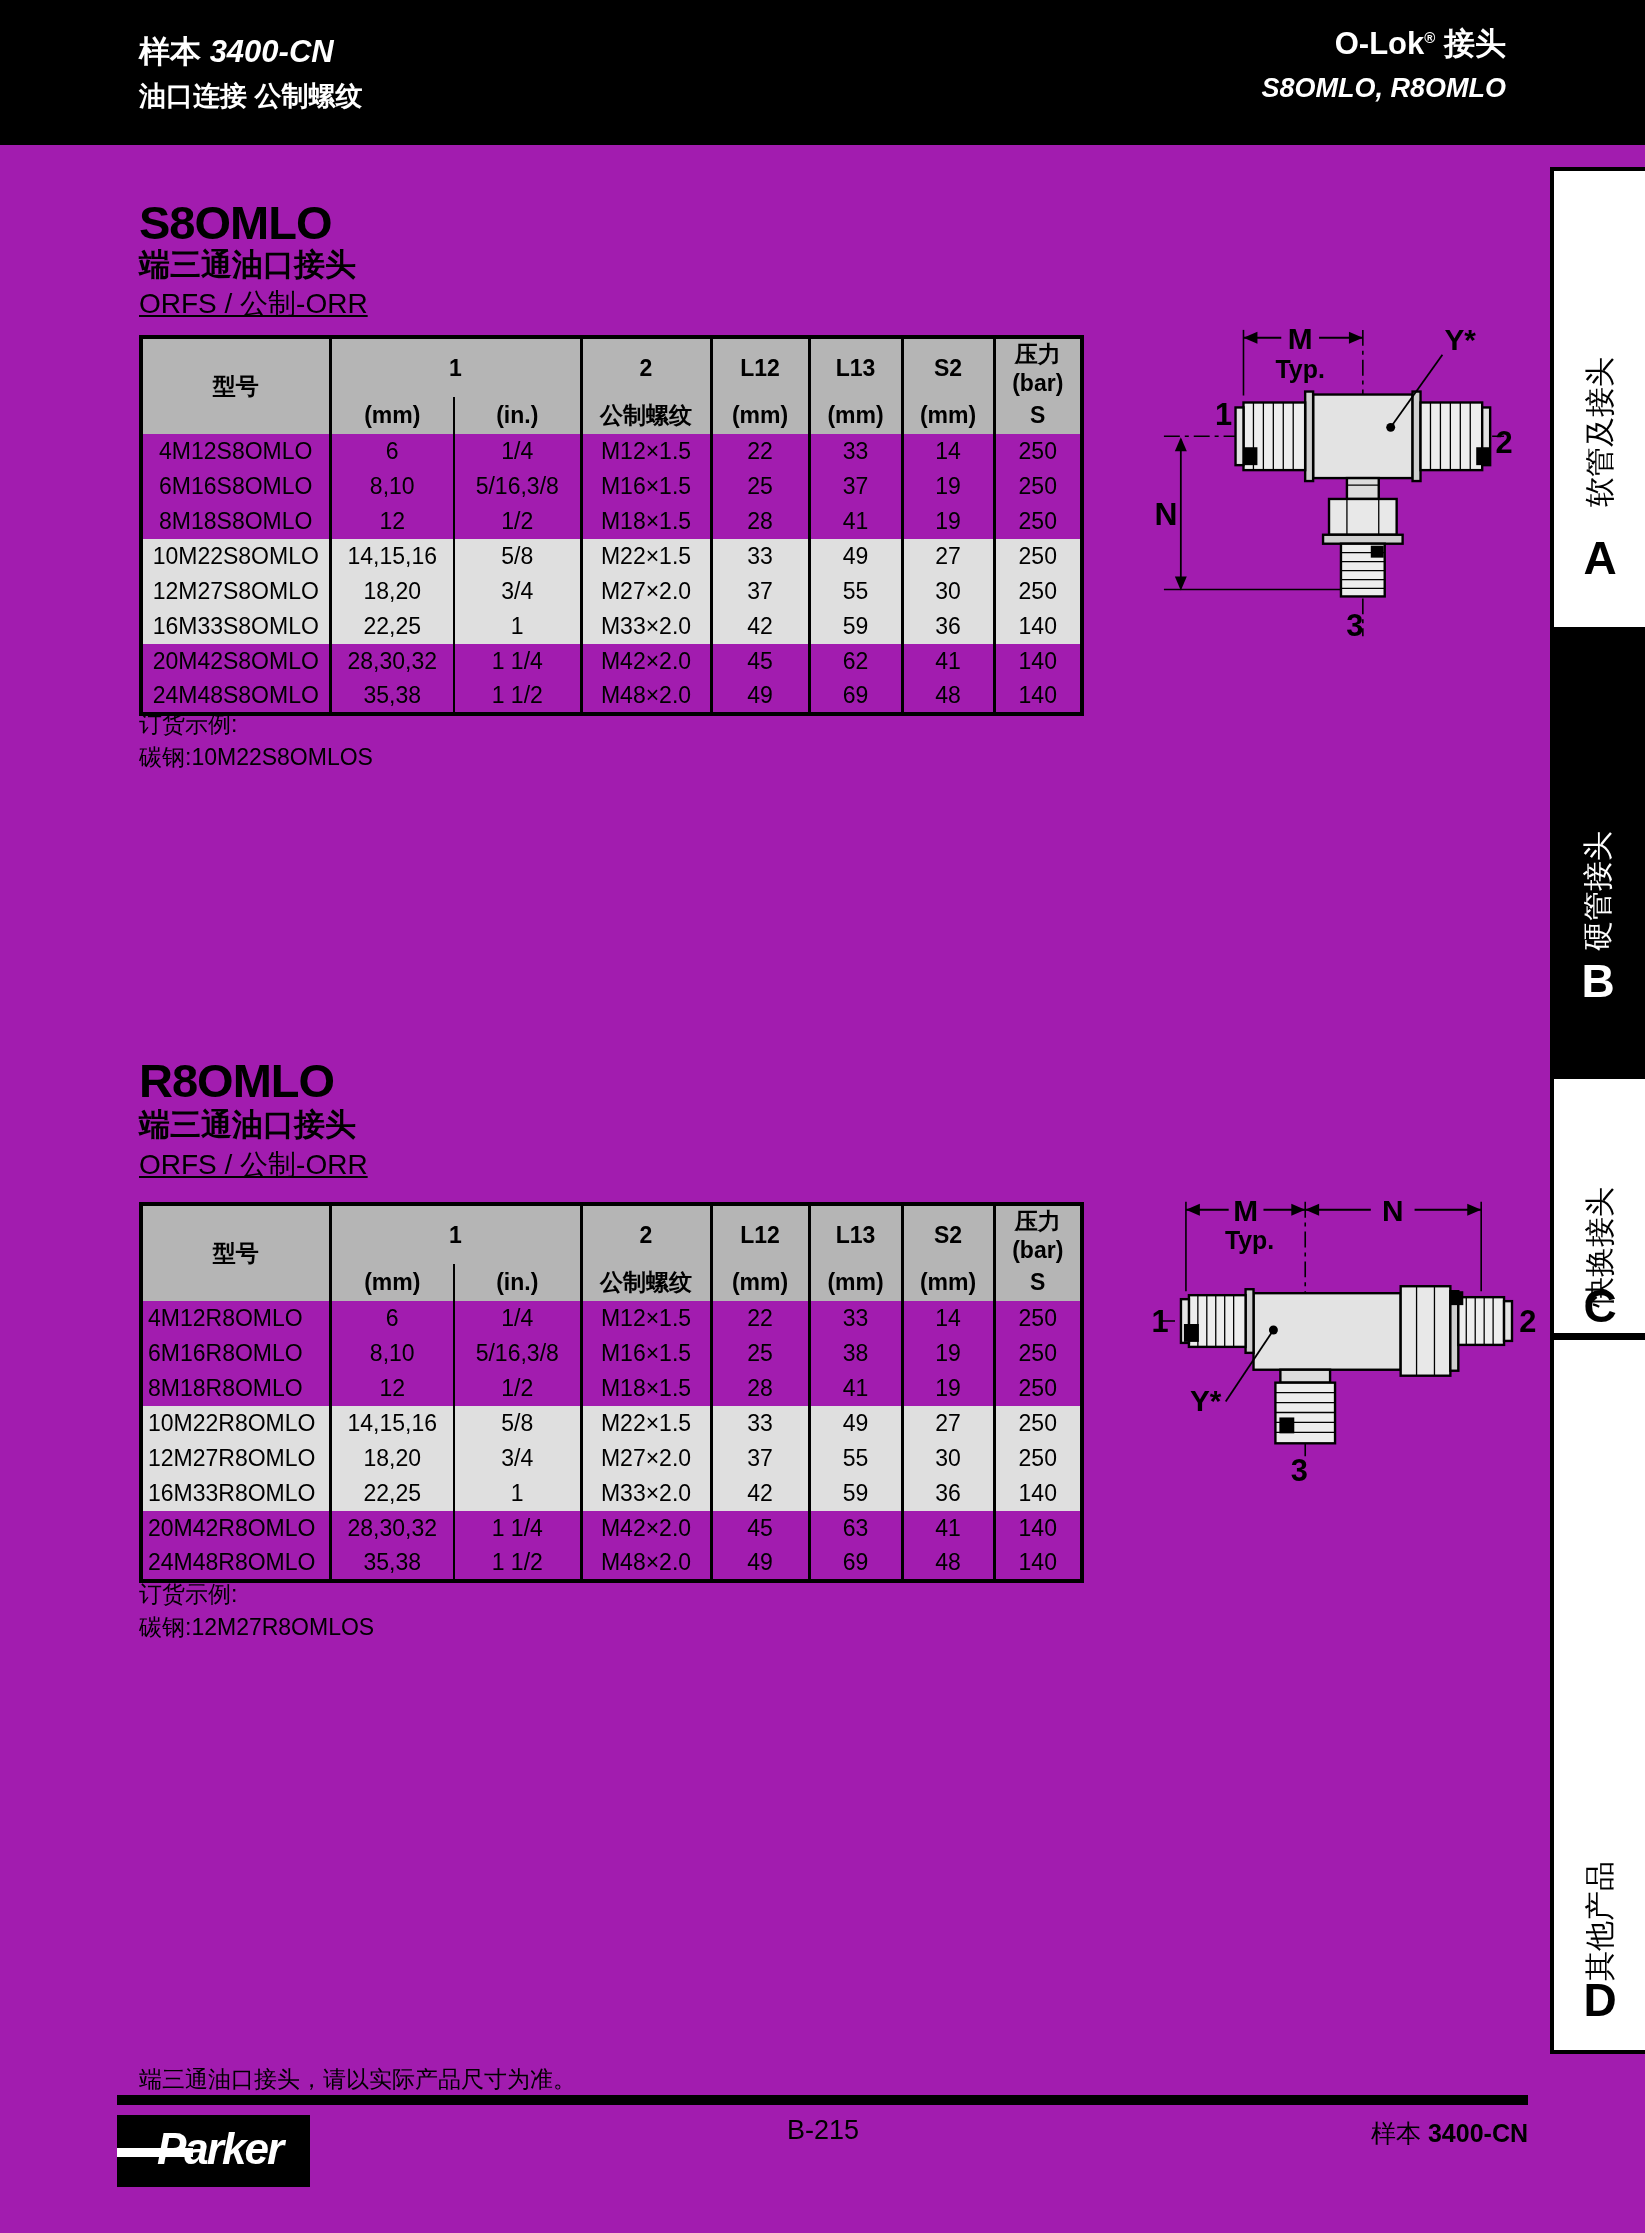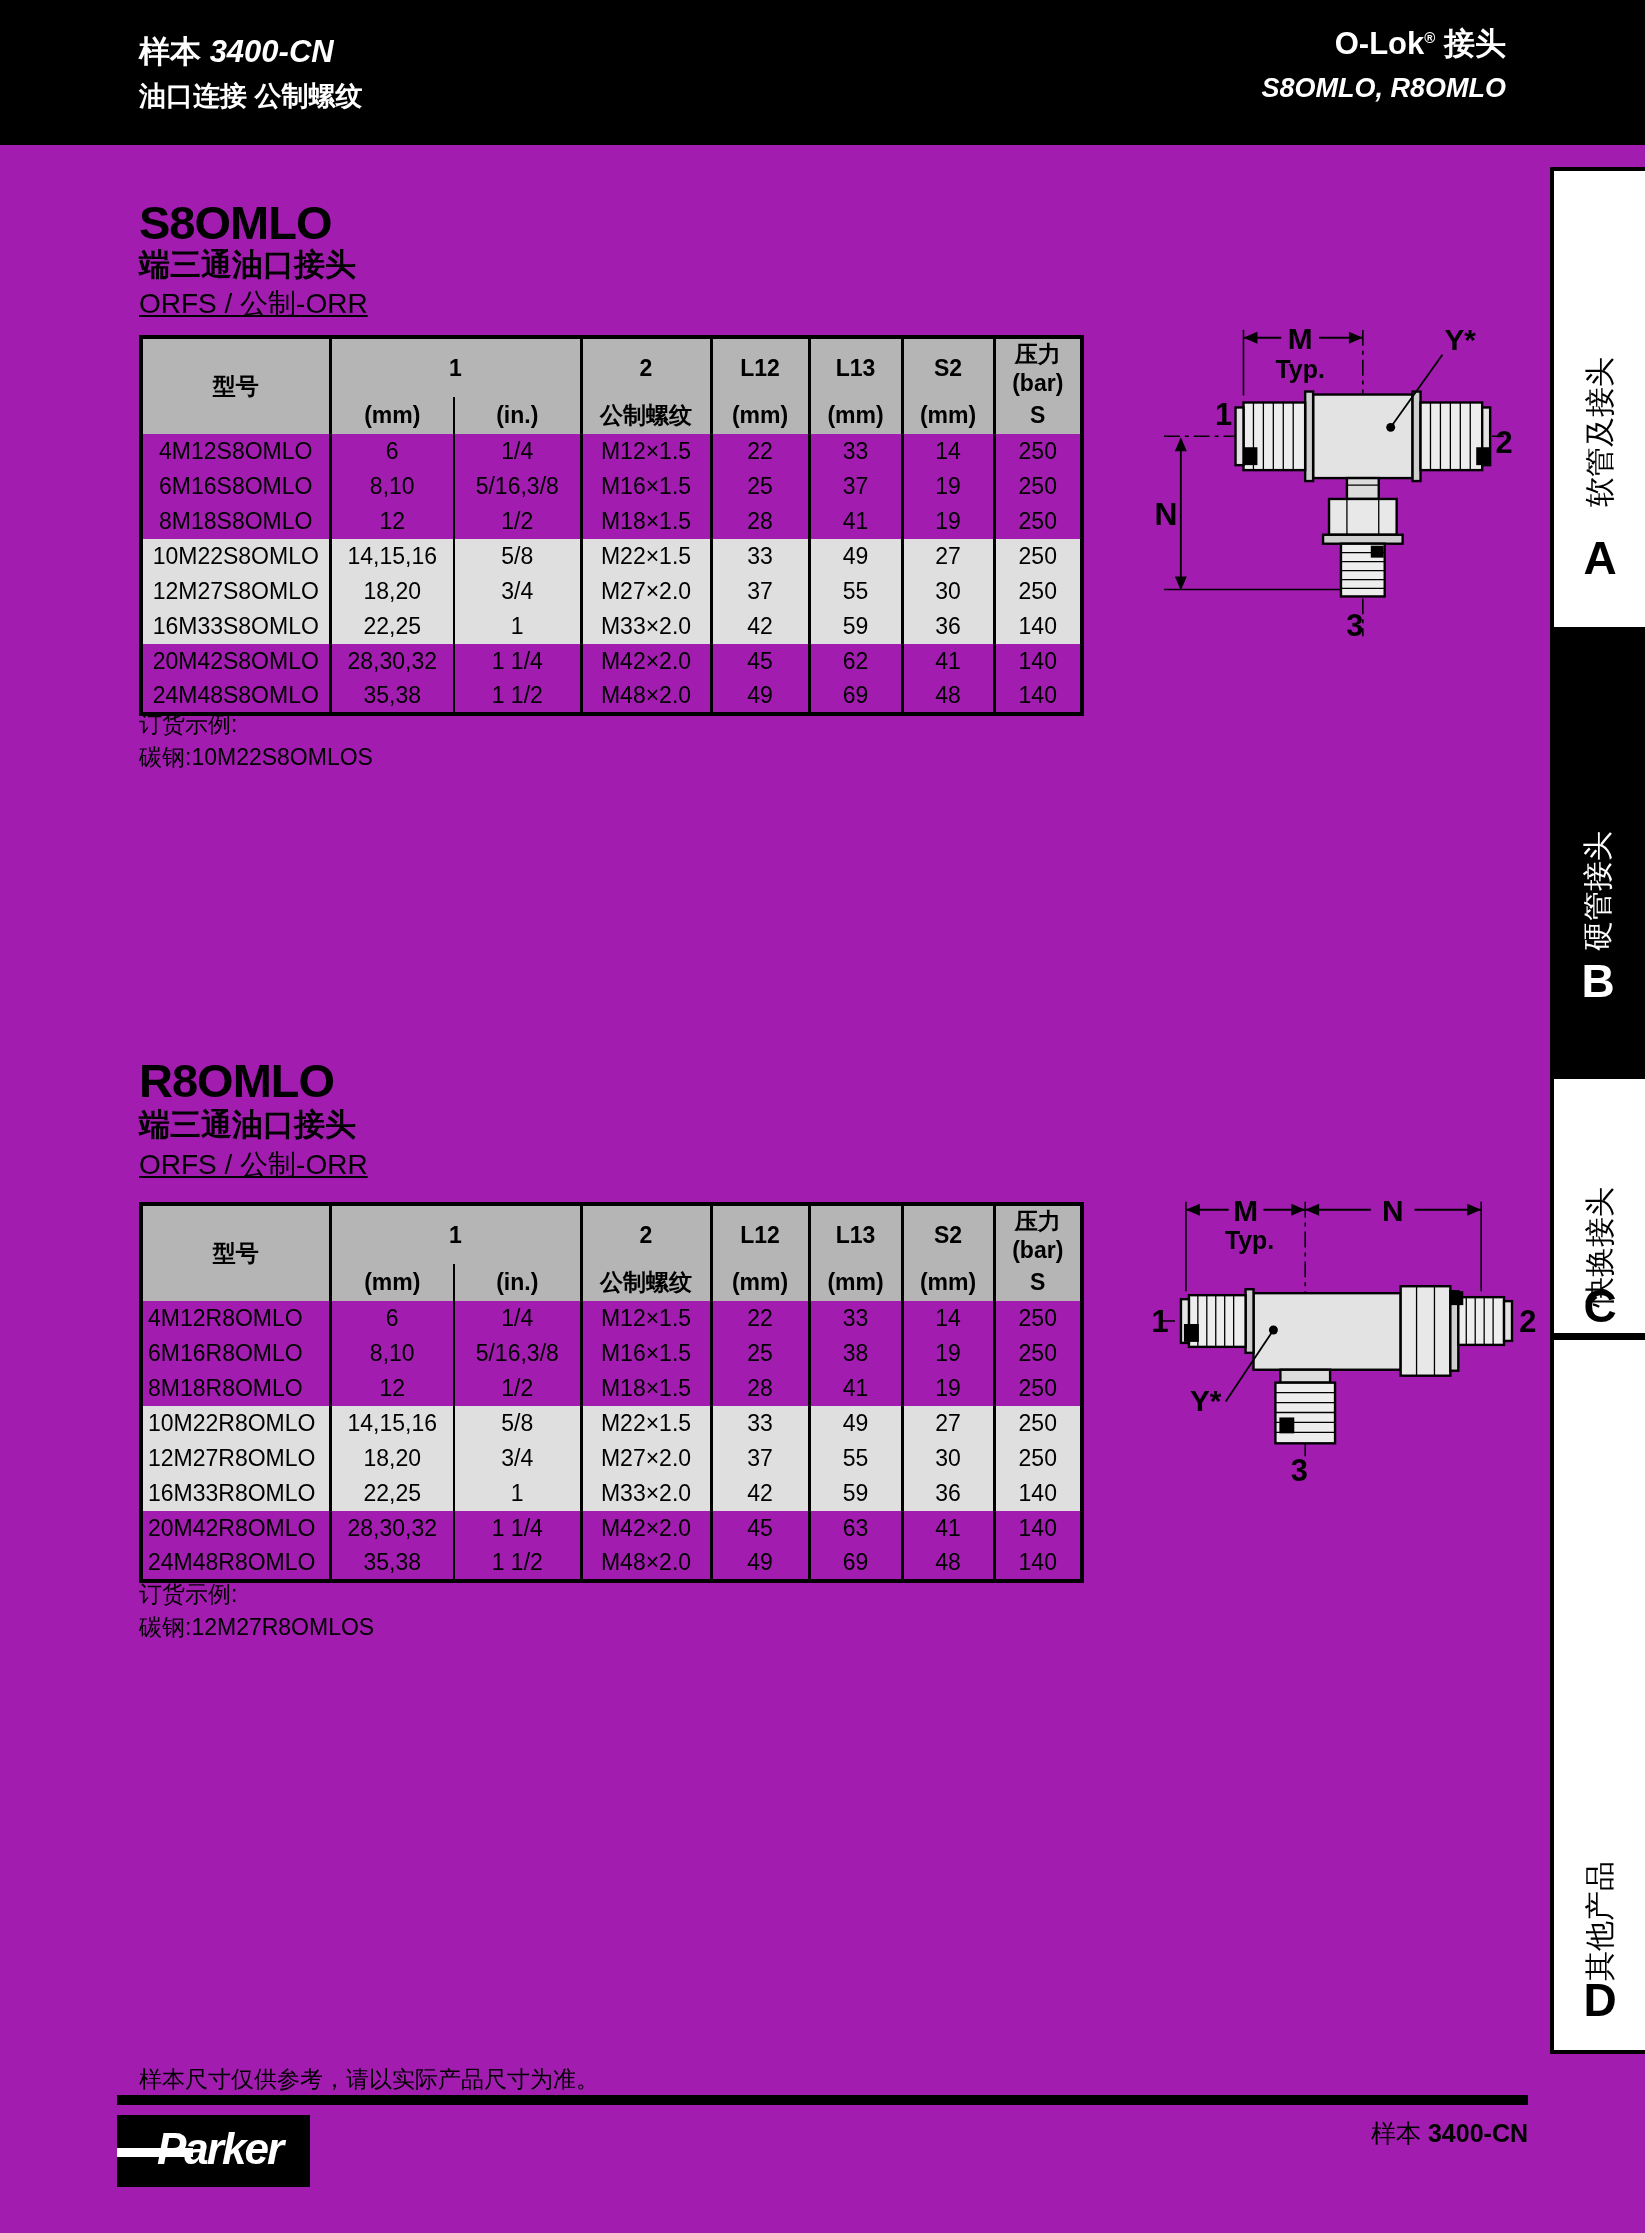--- a/index.html
+++ b/index.html
@@ -469,22 +469,23 @@
   </div>
   <div class="tab light" id="tab-c">
     <span class="tab-label">快换接头</span>
     <span class="tab-letter">C</span>
   </div>
   <div class="tab light" id="tab-d">
     <span class="tab-label">其他产品</span>
     <span class="tab-letter">D</span>
   </div>
 
-  <div class="footnote">样本尺寸仅供参考，请以实际产品尺寸为准。</div>
+  <div class="footnote">端三通油口接头，请以实际产品尺寸为准。</div>
   <div class="footer-rule"></div>
   <div class="parker-logo">
     <span class="logo-bar"></span>
     <span class="logo-text">Parker</span>
   </div>
+  <div class="page-num">B-215</div>
   <div class="footer-cat"><span>样本 </span><span class="bold">3400-CN</span></div>
 
 </div>
 
 
 </body></html>

